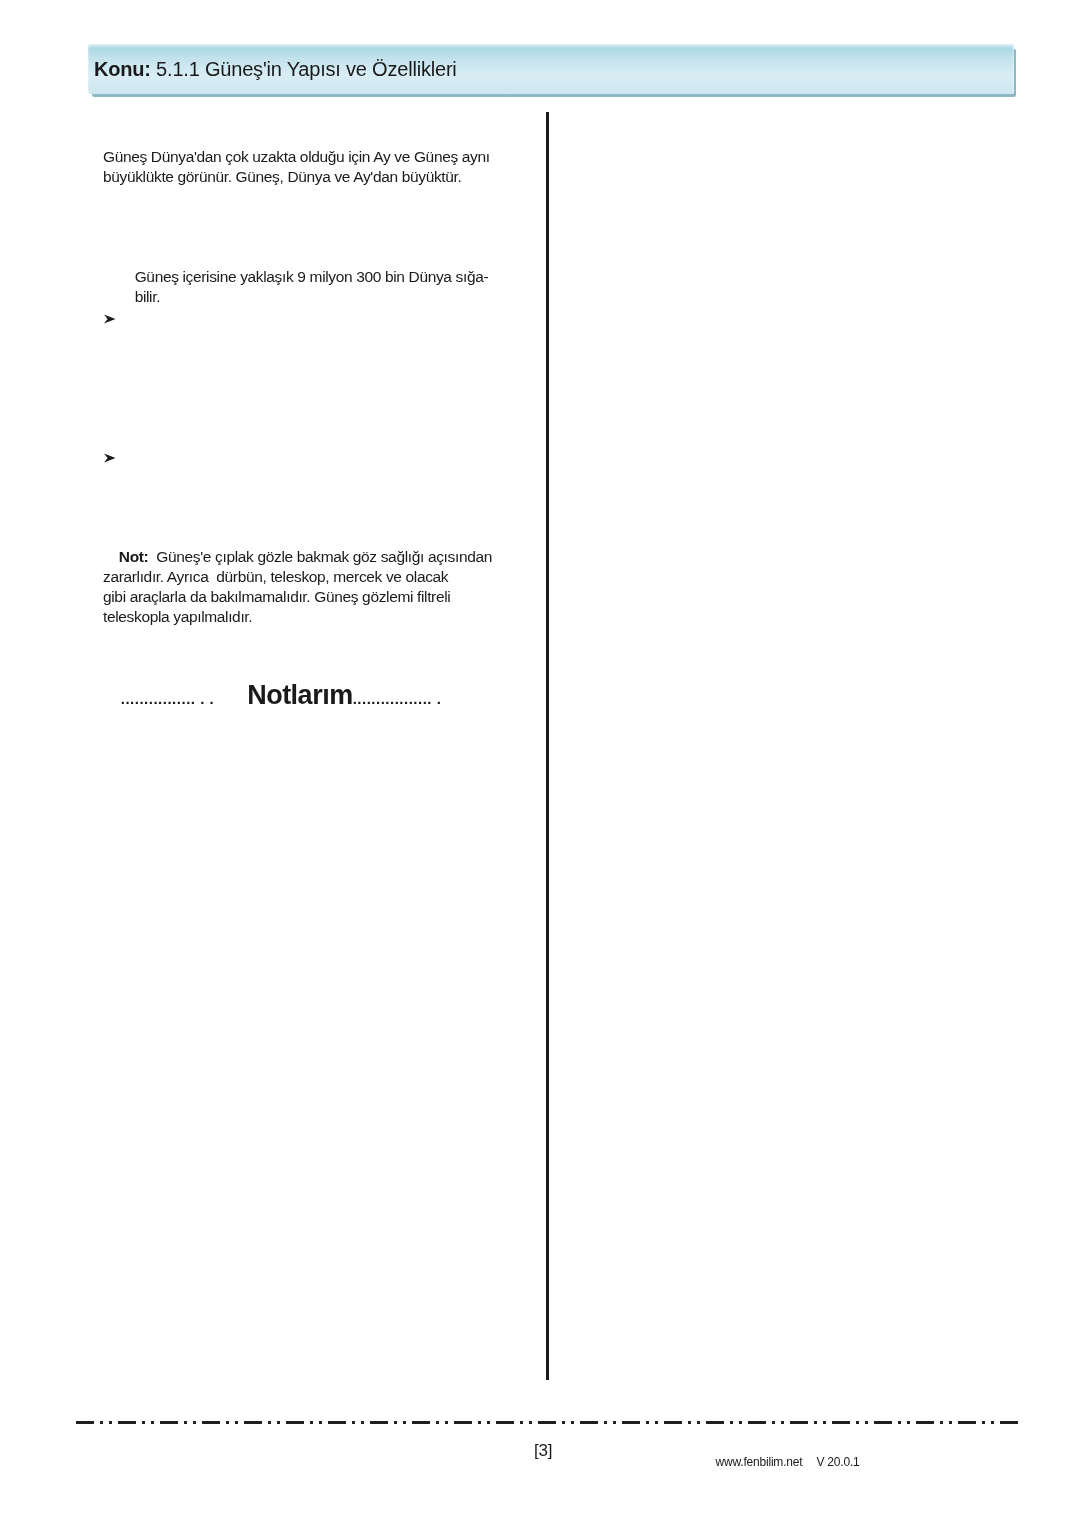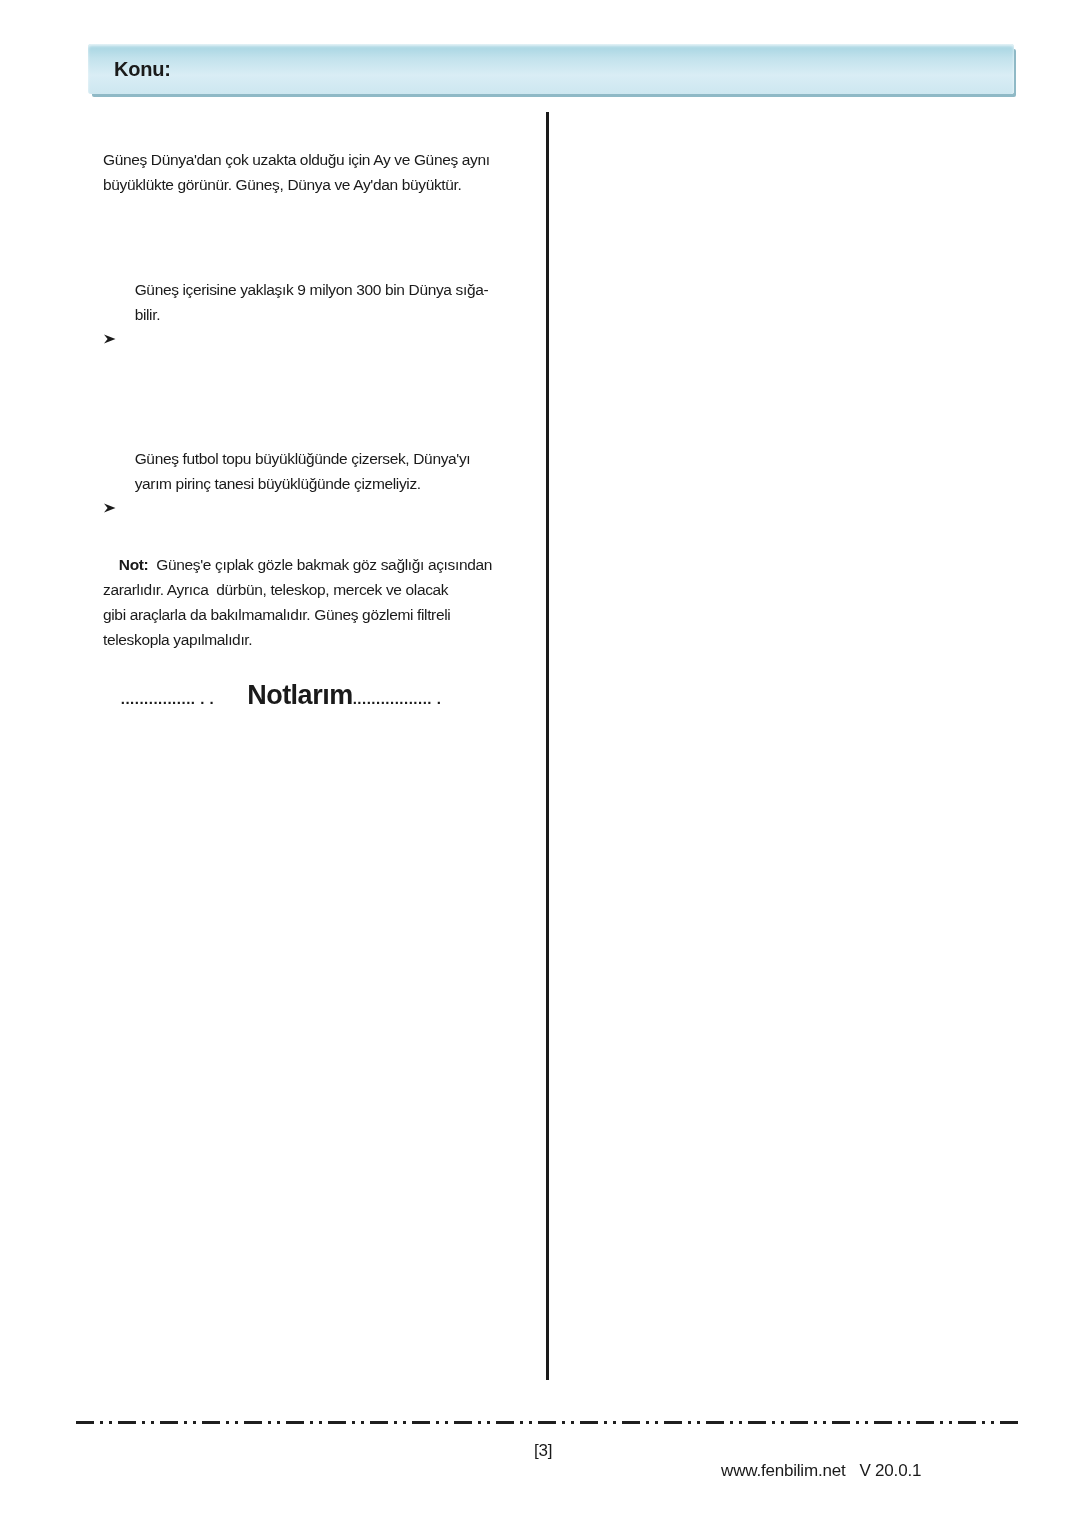--- a/index.html
+++ b/index.html
@@ -22,21 +22,21 @@
     position: absolute;
     left: 88px;
     top: 44px;
     width: 926px;
     height: 50px;
     border-radius: 3px;
     background: linear-gradient(180deg, #a3d3e1 0%, #c2e2ec 28%, #d9edf5 62%, #cde7f0 100%);
     box-shadow: 3px 4px 0 -1px #8fb9c6, inset 0 2px 3px rgba(255,255,255,0.75);
     display: flex;
     align-items: center;
-    padding: 0 26px;
+    padding: 0 6px;
     box-sizing: border-box;
     font-size: 20px;
     letter-spacing: -0.2px;
     white-space: pre;
   }
   .topic-bar b { font-weight: bold; }
 
   
   .column-divider {
     position: absolute;
@@ -46,21 +46,21 @@
     height: 1268px;
     background: #1a1a1a;
   }
 
   
   .textblock {
     position: absolute;
     left: 103px;
     width: 450px;
     font-size: 15.5px;
-    line-height: 25px;
+    line-height: 20px;
     letter-spacing: -0.35px;
     white-space: pre;
     color: #1a1a1a;
   }
   .intro { top: 131px; }
 
   .bullets {
     top: 227px;
     list-style: none;
     margin: 0;
@@ -111,41 +111,41 @@
     position: absolute;
     left: 534px;
     top: 1441px;
     font-size: 17px;
     letter-spacing: -0.2px;
   }
   .footer-brand {
     position: absolute;
     left: 703px;
     top: 1441px;
-    font-size: 17px;
+    font-size: 12px;
     letter-spacing: -0.2px;
     white-space: pre;
   }
   .footer-brand .ver { margin-left: 14px; }
 
   .right-column {
     position: absolute;
     left: 560px;
     top: 112px;
     width: 454px;
     height: 1268px;
   }
 </style>
 </head>
 <body>
 
 <div class="page">
 
   <div class="topic-bar">
-    <b>Konu:</b>
+    <b>Konu:</b><span> 5.1.1 Güneş'in Yapısı ve Özellikleri</span>
   </div>
 
   <div class="column-divider"></div>
 
   <p class="textblock intro">Güneş Dünya'dan çok uzakta olduğu için Ay ve Güneş aynı
 büyüklükte görünür. Güneş, Dünya ve Ay'dan büyüktür.</p>
 
   <ul class="textblock bullets">
     <li>
       <span class="bullet-marker">
@@ -155,22 +155,20 @@
       </span>
       <span class="bullet-text">Güneş içerisine yaklaşık 9 milyon 300 bin Dünya sığa-
 bilir.</span>
     </li>
     <li>
       <span class="bullet-marker">
         <svg width="14" height="14" viewBox="0 0 14 14">
             <path d="M1 2.5 L12.5 7 L1 11.5 L4.6 7 Z" fill="#1a1a1a"></path>
           </svg>
       </span>
-      <span class="bullet-text">Güneş futbol topu büyüklüğünde çizersek, Dünya'yı
-yarım pirinç tanesi büyüklüğünde çizmeliyiz.</span>
     </li>
   </ul>
 
   <p class="textblock note">
     <b>Not:</b><span>  Güneş'e çıplak gözle bakmak göz sağlığı açısından
 zararlıdır. Ayrıca  dürbün, teleskop, mercek ve olacak
 gibi araçlarla da bakılmamalıdır. Güneş gözlemi filtreli
 teleskopla yapılmalıdır.</span>
   </p>
 

